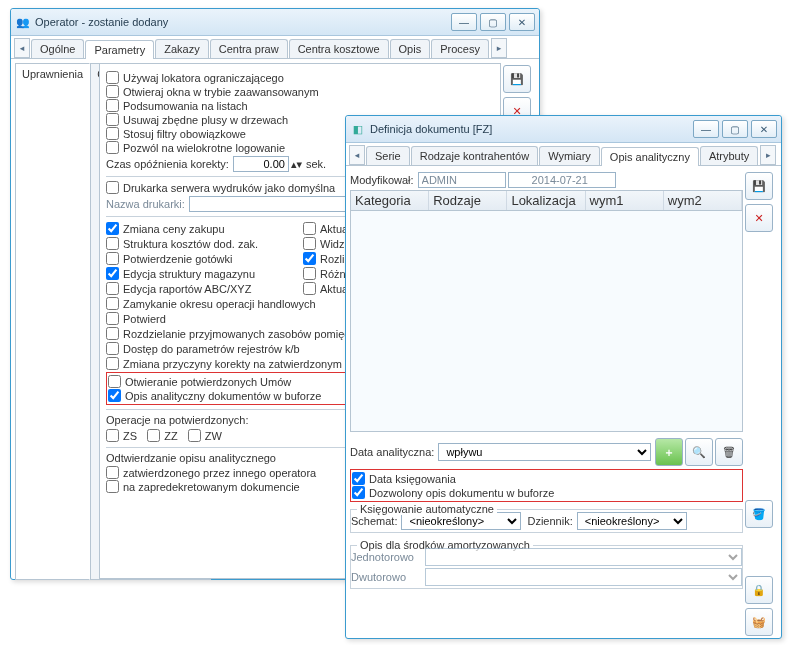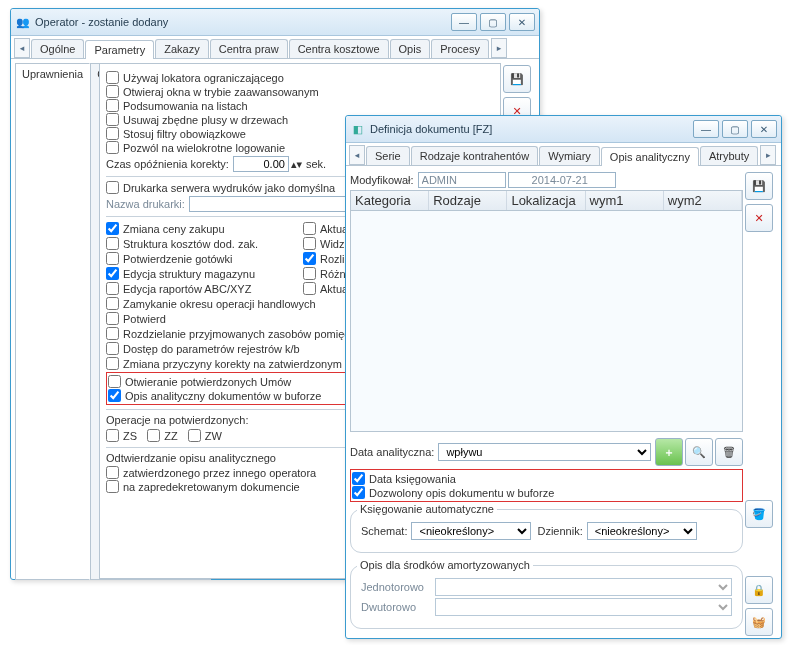--- a/index.html
+++ b/index.html
@@ -27,21 +27,21 @@
 .grplabel{color:#333;margin-bottom:2px}
 .hr{border-top:1px solid #c7d2dc;margin:4px 0}
 .row{display:flex;align-items:center;margin:2px 0}
 .row label{margin-right:4px}
 input.txt,select.sel{border:1px solid #9ab3c8;padding:1px 3px;font:inherit;background:#fff}
 input.num{border:1px solid #9ab3c8;padding:1px 3px;font:inherit;text-align:right;width:48px}
 .hl{border:1px solid #d33;padding:1px;margin:1px 0}
 .tbl{border:1px solid #b6c5d2;height:240px;overflow:auto;background:#f7fbfe}
 .tblhead{display:flex;background:linear-gradient(#f2f6fa,#e4ecf3);border-bottom:1px solid #b6c5d2}
 .tblhead div{flex:1;padding:2px 4px;border-right:1px solid #cfd9e3;font-size:13px}
-.fs{border:1px solid #c7d2dc;border-radius:11px;margin:6px 0;padding:10px;position:relative}
+.fs{border:1px solid #c7d2dc;border-radius:0;margin:6px 0;padding:0;position:relative}
 .fs .legend{position:absolute;top:-7px;left:6px;background:#fff;padding:0 3px;font-size:11px;color:#333}
 .gray{color:#7a8a99}
 </style>
 </head>
 <body>
 
 <div class="win win1">
   <div class="titlebar">
     <span class="ticon">👥</span>
     <span class="title">Operator - zostanie dodany</span>

